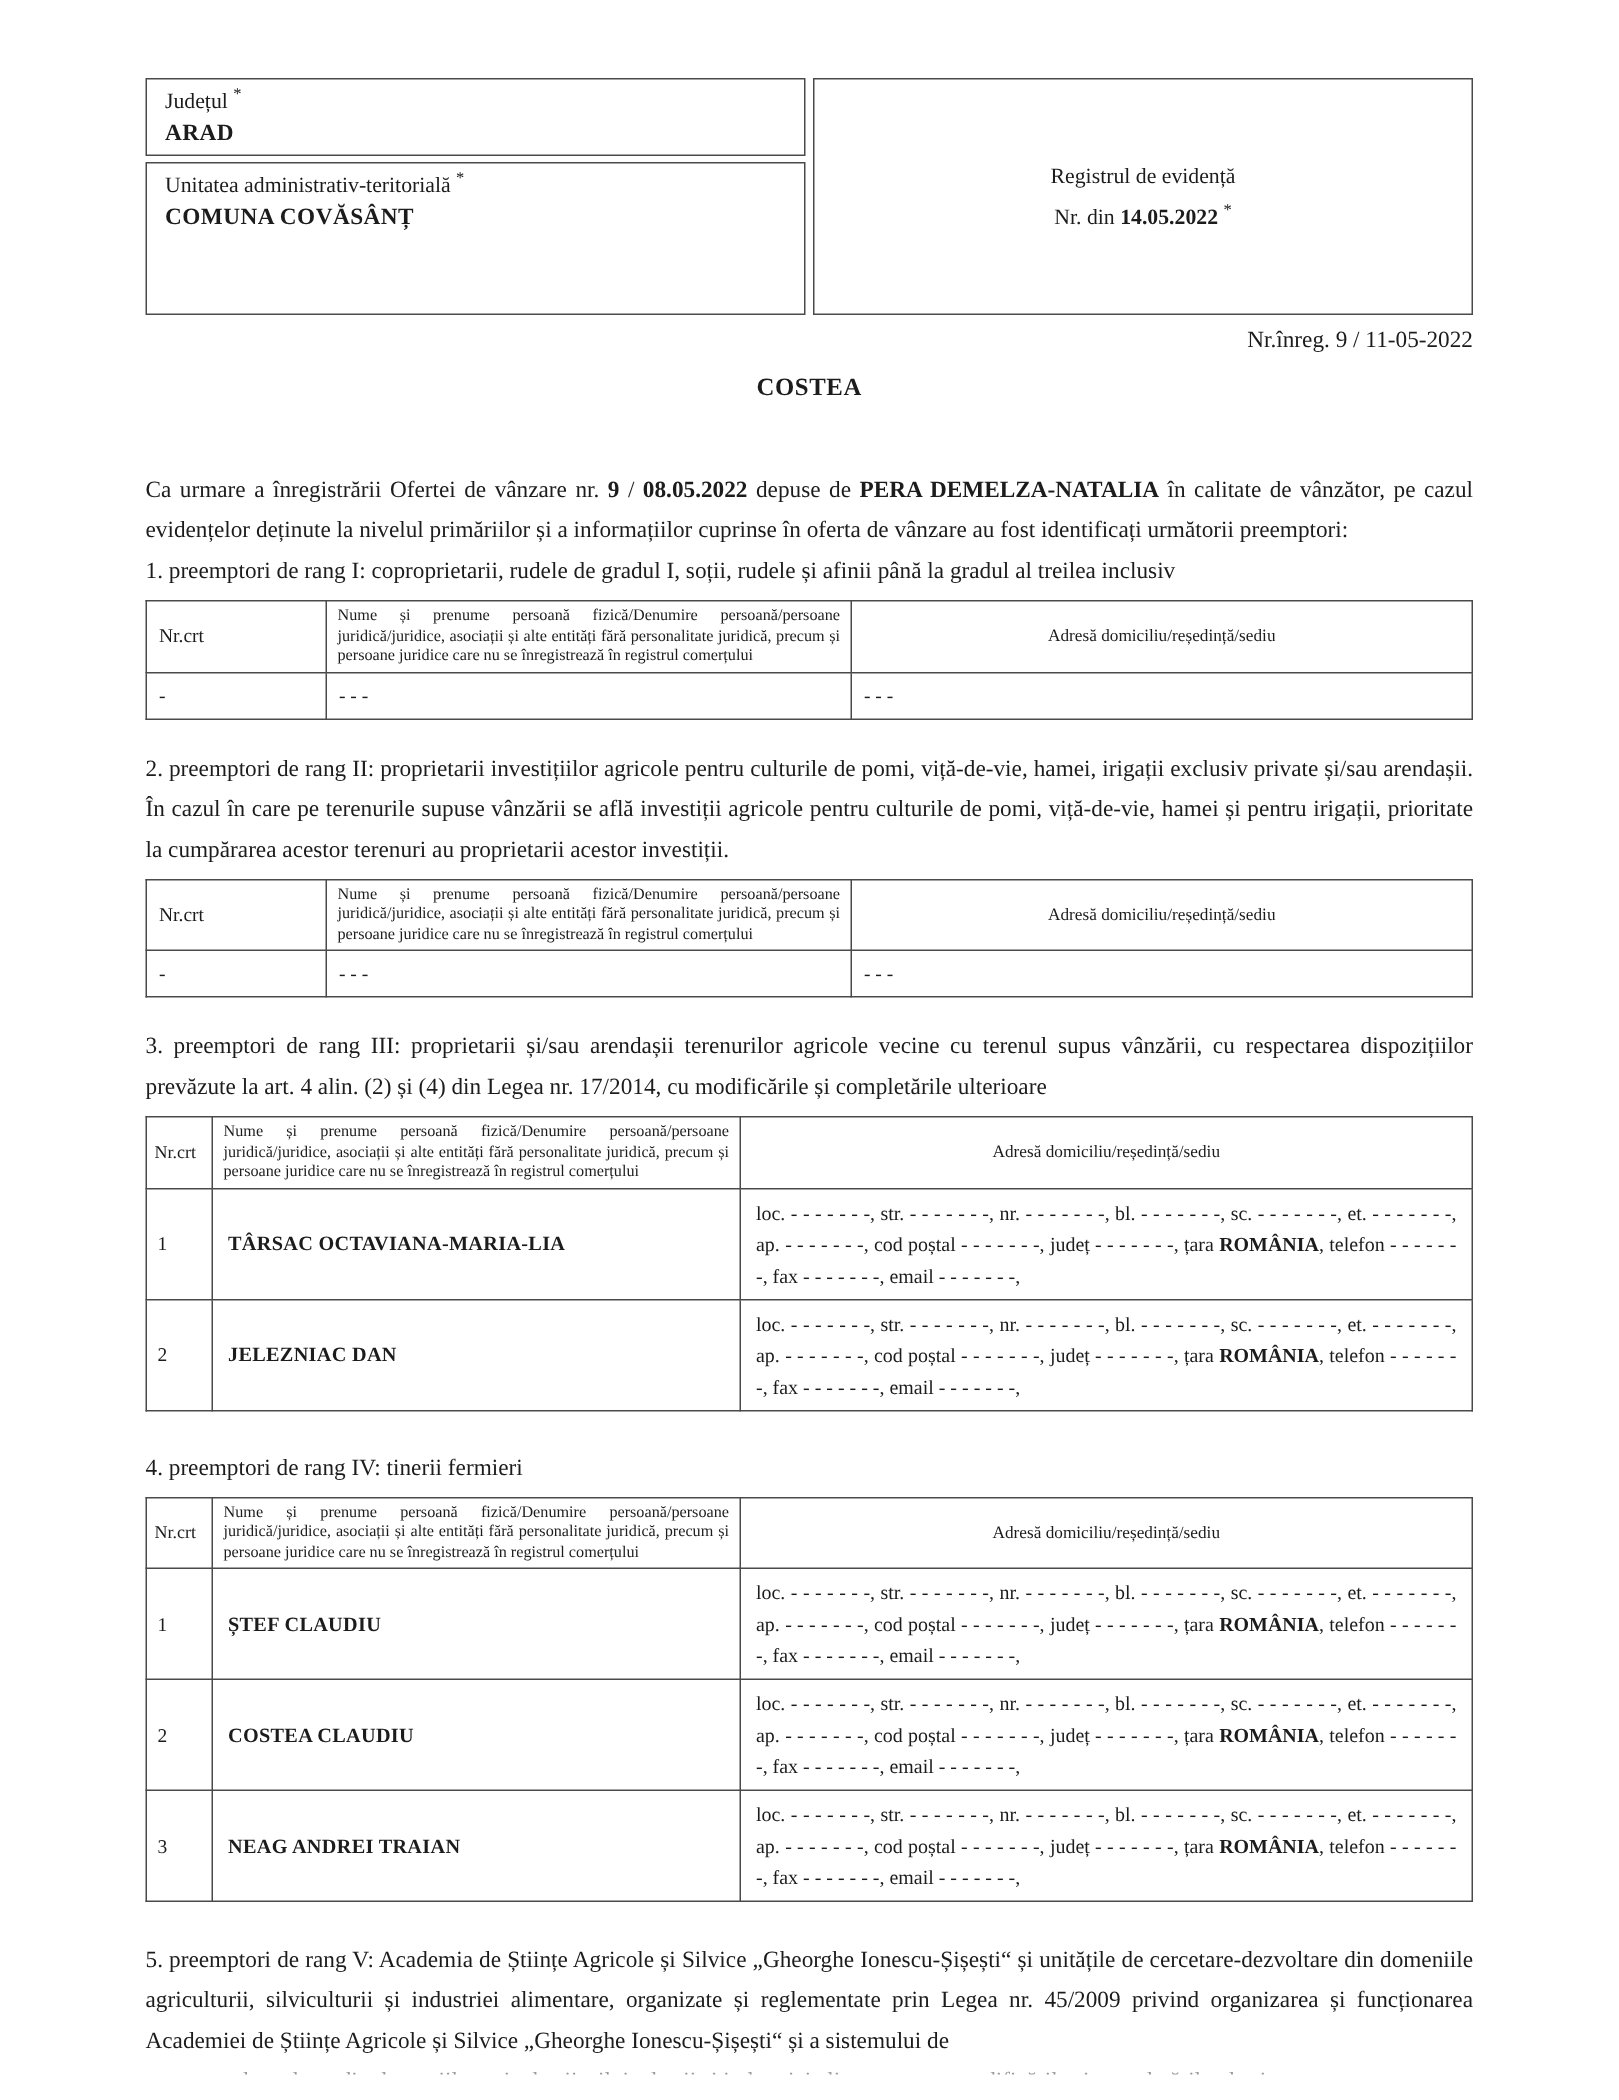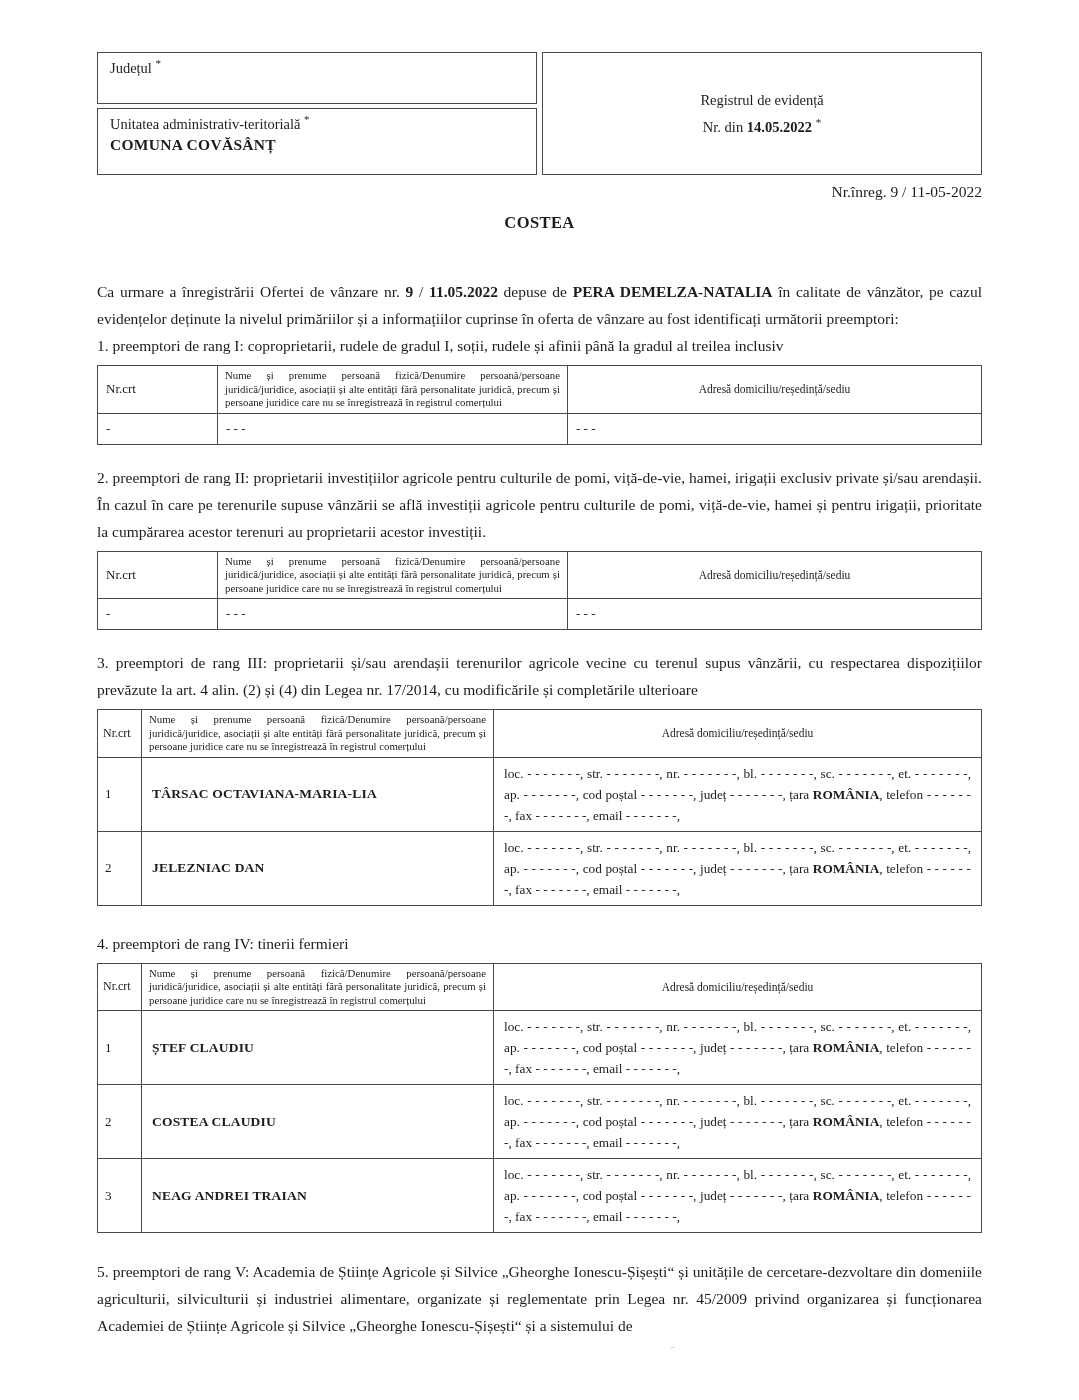--- a/index.html
+++ b/index.html
@@ -9,21 +9,21 @@
     margin:0 auto;
     background:#ffffff;
     overflow:hidden;
     box-sizing:border-box;
     padding:52px 97px 0 97px;
     font-family:"Liberation Serif","DejaVu Serif",serif;
     color:#1c1c1c;
   }
 
   
-  .hdr { display:flex; gap:5px; height:123px; }
+  .hdr { display:flex; gap:5px; height:158px; }
   .hdr-left { width:440px; display:flex; flex-direction:column; gap:4px; box-sizing:border-box; }
   .hdr-cell { border:1.5px solid #4a4a4a; box-sizing:border-box; padding:5px 12px 4px 12px; }
   .hdr-cell.c1 { height:52px; }
   .hdr-cell.c2 { flex:1; }
   .hdr-right {
     flex:1; border:1.5px solid #4a4a4a; box-sizing:border-box;
     display:flex; flex-direction:column; justify-content:center; align-items:center;
     gap:7px; text-align:center;
   }
   .lbl { font-size:14.5px; line-height:20px; }
@@ -66,36 +66,37 @@
 </style>
 </head>
 <body>
 
 <div class="page">
 
   <div class="hdr">
     <div class="hdr-left">
       <div class="hdr-cell c1">
         <div class="lbl"><span>Județul</span> <span class="star">*</span></div>
+        <div class="val">ARAD</div>
       </div>
       <div class="hdr-cell c2">
         <div class="lbl"><span>Unitatea administrativ-teritorială</span> <span class="star">*</span></div>
         <div class="val">COMUNA COVĂSÂNȚ</div>
       </div>
     </div>
     <div class="hdr-right">
       <div class="lbl">Registrul de evidență</div>
       <div class="lbl"><span>Nr. din </span><b>14.05.2022</b> <span class="star">*</span></div>
     </div>
   </div>
 
   <div class="regline">Nr.înreg. 9 / 11-05-2022</div>
   <div class="title">COSTEA</div>
 
-  <p class="para mt-intro"><span>Ca urmare a înregistrării Ofertei de vânzare nr. </span><b>9</b><span> / </span><b>11.05.2022</b><span> depuse de </span><b>PERA DEMELZA-NATALIA</b><span> în calitate de vânzător, pe cazul evidențelor deținute la nivelul primăriilor și a informațiilor cuprinse în oferta de vânzare au fost identificați următorii preemptori:</span></p>
+  <p class="para mt-intro"><span>Ca urmare a înregistrării Ofertei de vânzare nr. </span><b>9</b><span> / </span><b>08.05.2022</b><span> depuse de </span><b>PERA DEMELZA-NATALIA</b><span> în calitate de vânzător, pe cazul evidențelor deținute la nivelul primăriilor și a informațiilor cuprinse în oferta de vânzare au fost identificați următorii preemptori:</span></p>
 
   <p class="line">1. preemptori de rang I: coproprietarii, rudele de gradul I, soții, rudele și afinii până la gradul al treilea inclusiv</p>
   <table class="t-a">
     <colgroup>
         <col class="c-nr">
         <col class="c-name">
         <col>
       </colgroup>
     <tbody>
         <tr>

